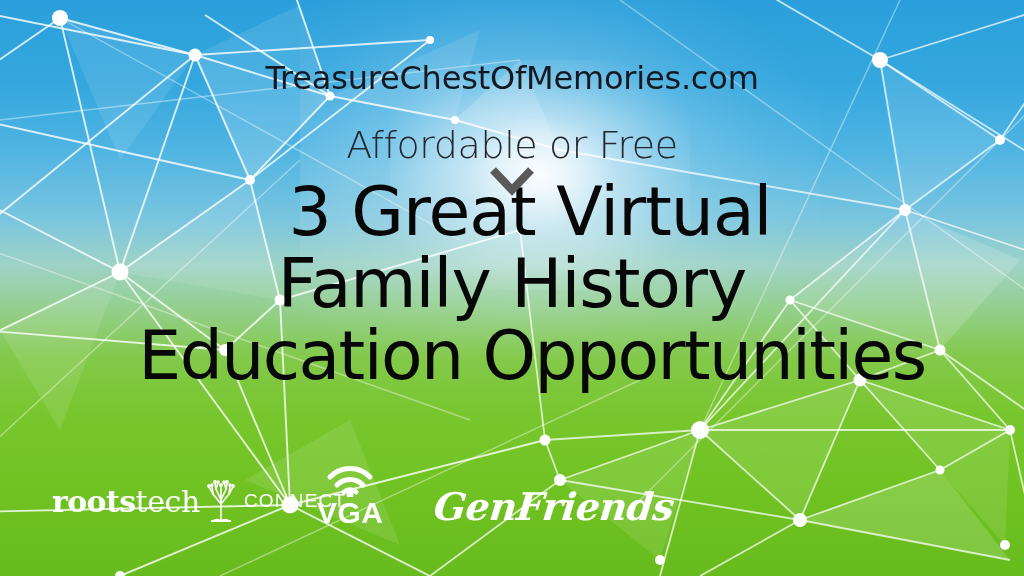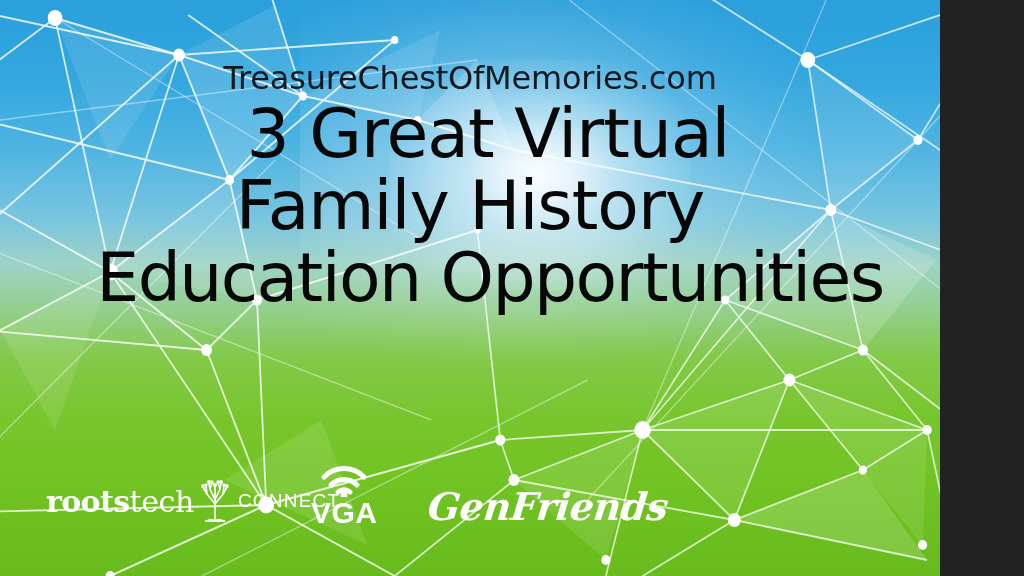--- a/index.html
+++ b/index.html
@@ -2,21 +2,21 @@
 <html><head>
 <meta charset="utf-8">
 <style>
   html, body {
     margin: 0;
     padding: 0;
     background: #222;
   }
   #poster {
     position: relative;
-    width: 940px;
+    width: 1024px;
     height: 576px;
     overflow: hidden;
     font-family: "Liberation Sans", sans-serif;
     background: linear-gradient(to bottom,
         #2a9fdb 0%,
         #34a7de 14%,
         #4fb4e2 26%,
         #79c5df 38%,
         #9ed3c6 46%,
         #93cf8a 54%,
@@ -109,21 +109,21 @@
     letter-spacing: -1px;
     font-family: "DejaVu Sans", sans-serif;
   }
   .headline .hl-line { display: block; white-space: nowrap; }
   .hl-1 { padding-left: 36px; }
   .hl-3 { letter-spacing: -1.6px; margin-left: 40px; }
 
   
   .logos {
     position: absolute;
-    left: 8px;
+    left: 14px;
     right: 0;
     bottom: 42px;
     height: 74px;
     z-index: 6;
   }
   .logo {
     position: absolute;
     color: #ffffff;
     display: flex;
     align-items: center;
@@ -333,20 +333,26 @@
     </g>
   </svg>
 
   <div class="glow2"></div>
   <div class="glow"></div>
 
   <div class="text-stack">
 
     <div class="site-url">TreasureChestOfMemories.com</div>
 
+    <div class="subline-wrap">
+      <div class="subline">Affordable or Free</div>
+      <svg class="caret" viewBox="0 0 46 30" aria-hidden="true">
+        <path d="M4 4 L23 24 L42 4" fill="none" stroke="#595959" stroke-width="8" stroke-linecap="butt" stroke-linejoin="miter"></path>
+      </svg>
+    </div>
 
     <div class="headline">
       <span class="hl-line hl-1">3 Great   Virtual</span>
       <span class="hl-line hl-2">Family History</span>
       <span class="hl-line hl-3">Education Opportunities</span>
     </div>
   </div>
 
   <div class="logos">
 

